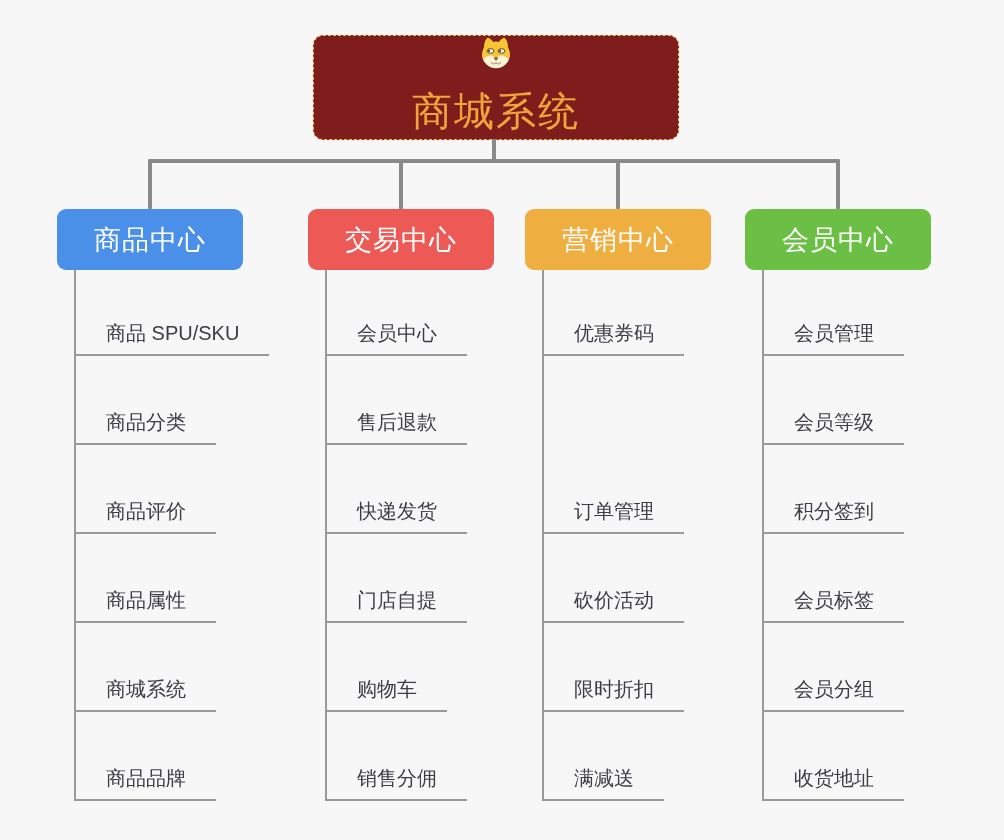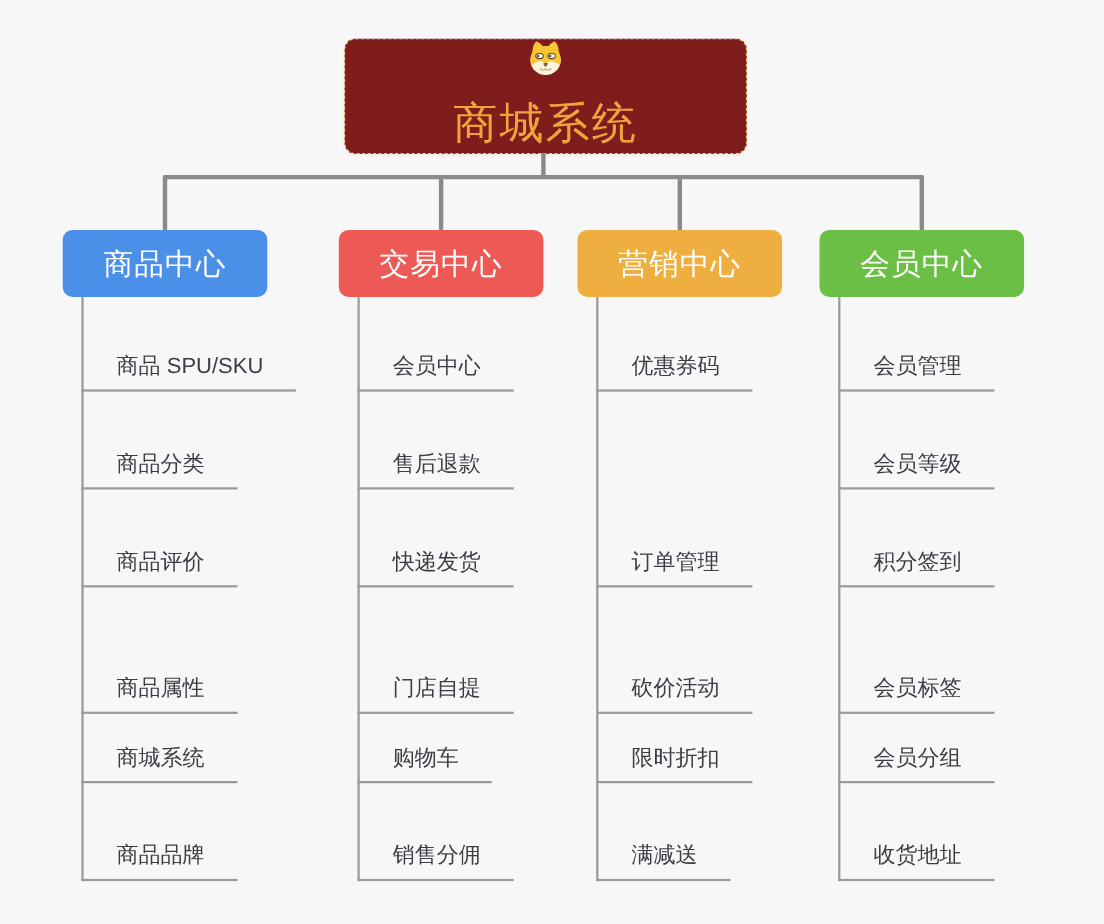--- a/index.html
+++ b/index.html
@@ -77,21 +77,21 @@
     white-space:nowrap;
     width:max-content;
   }
   .topic.c0{left:74px;}
   .topic.c1{left:325px;}
   .topic.c2{left:542px;}
   .topic.c3{left:762px;}
   .topic.r0{top:320px;}
   .topic.r1{top:409px;}
   .topic.r2{top:498px;}
-  .topic.r3{top:613px;}
+  .topic.r3{top:587px;}
   .topic.r4{top:676px;}
   .topic.r5{top:765px;}
 </style>
 </head>
 <body>
 
 <div class="canvas">
 
   <div class="root-node">
     <svg class="root-icon" width="48" height="46" viewBox="0 0 72 68" aria-hidden="true">

